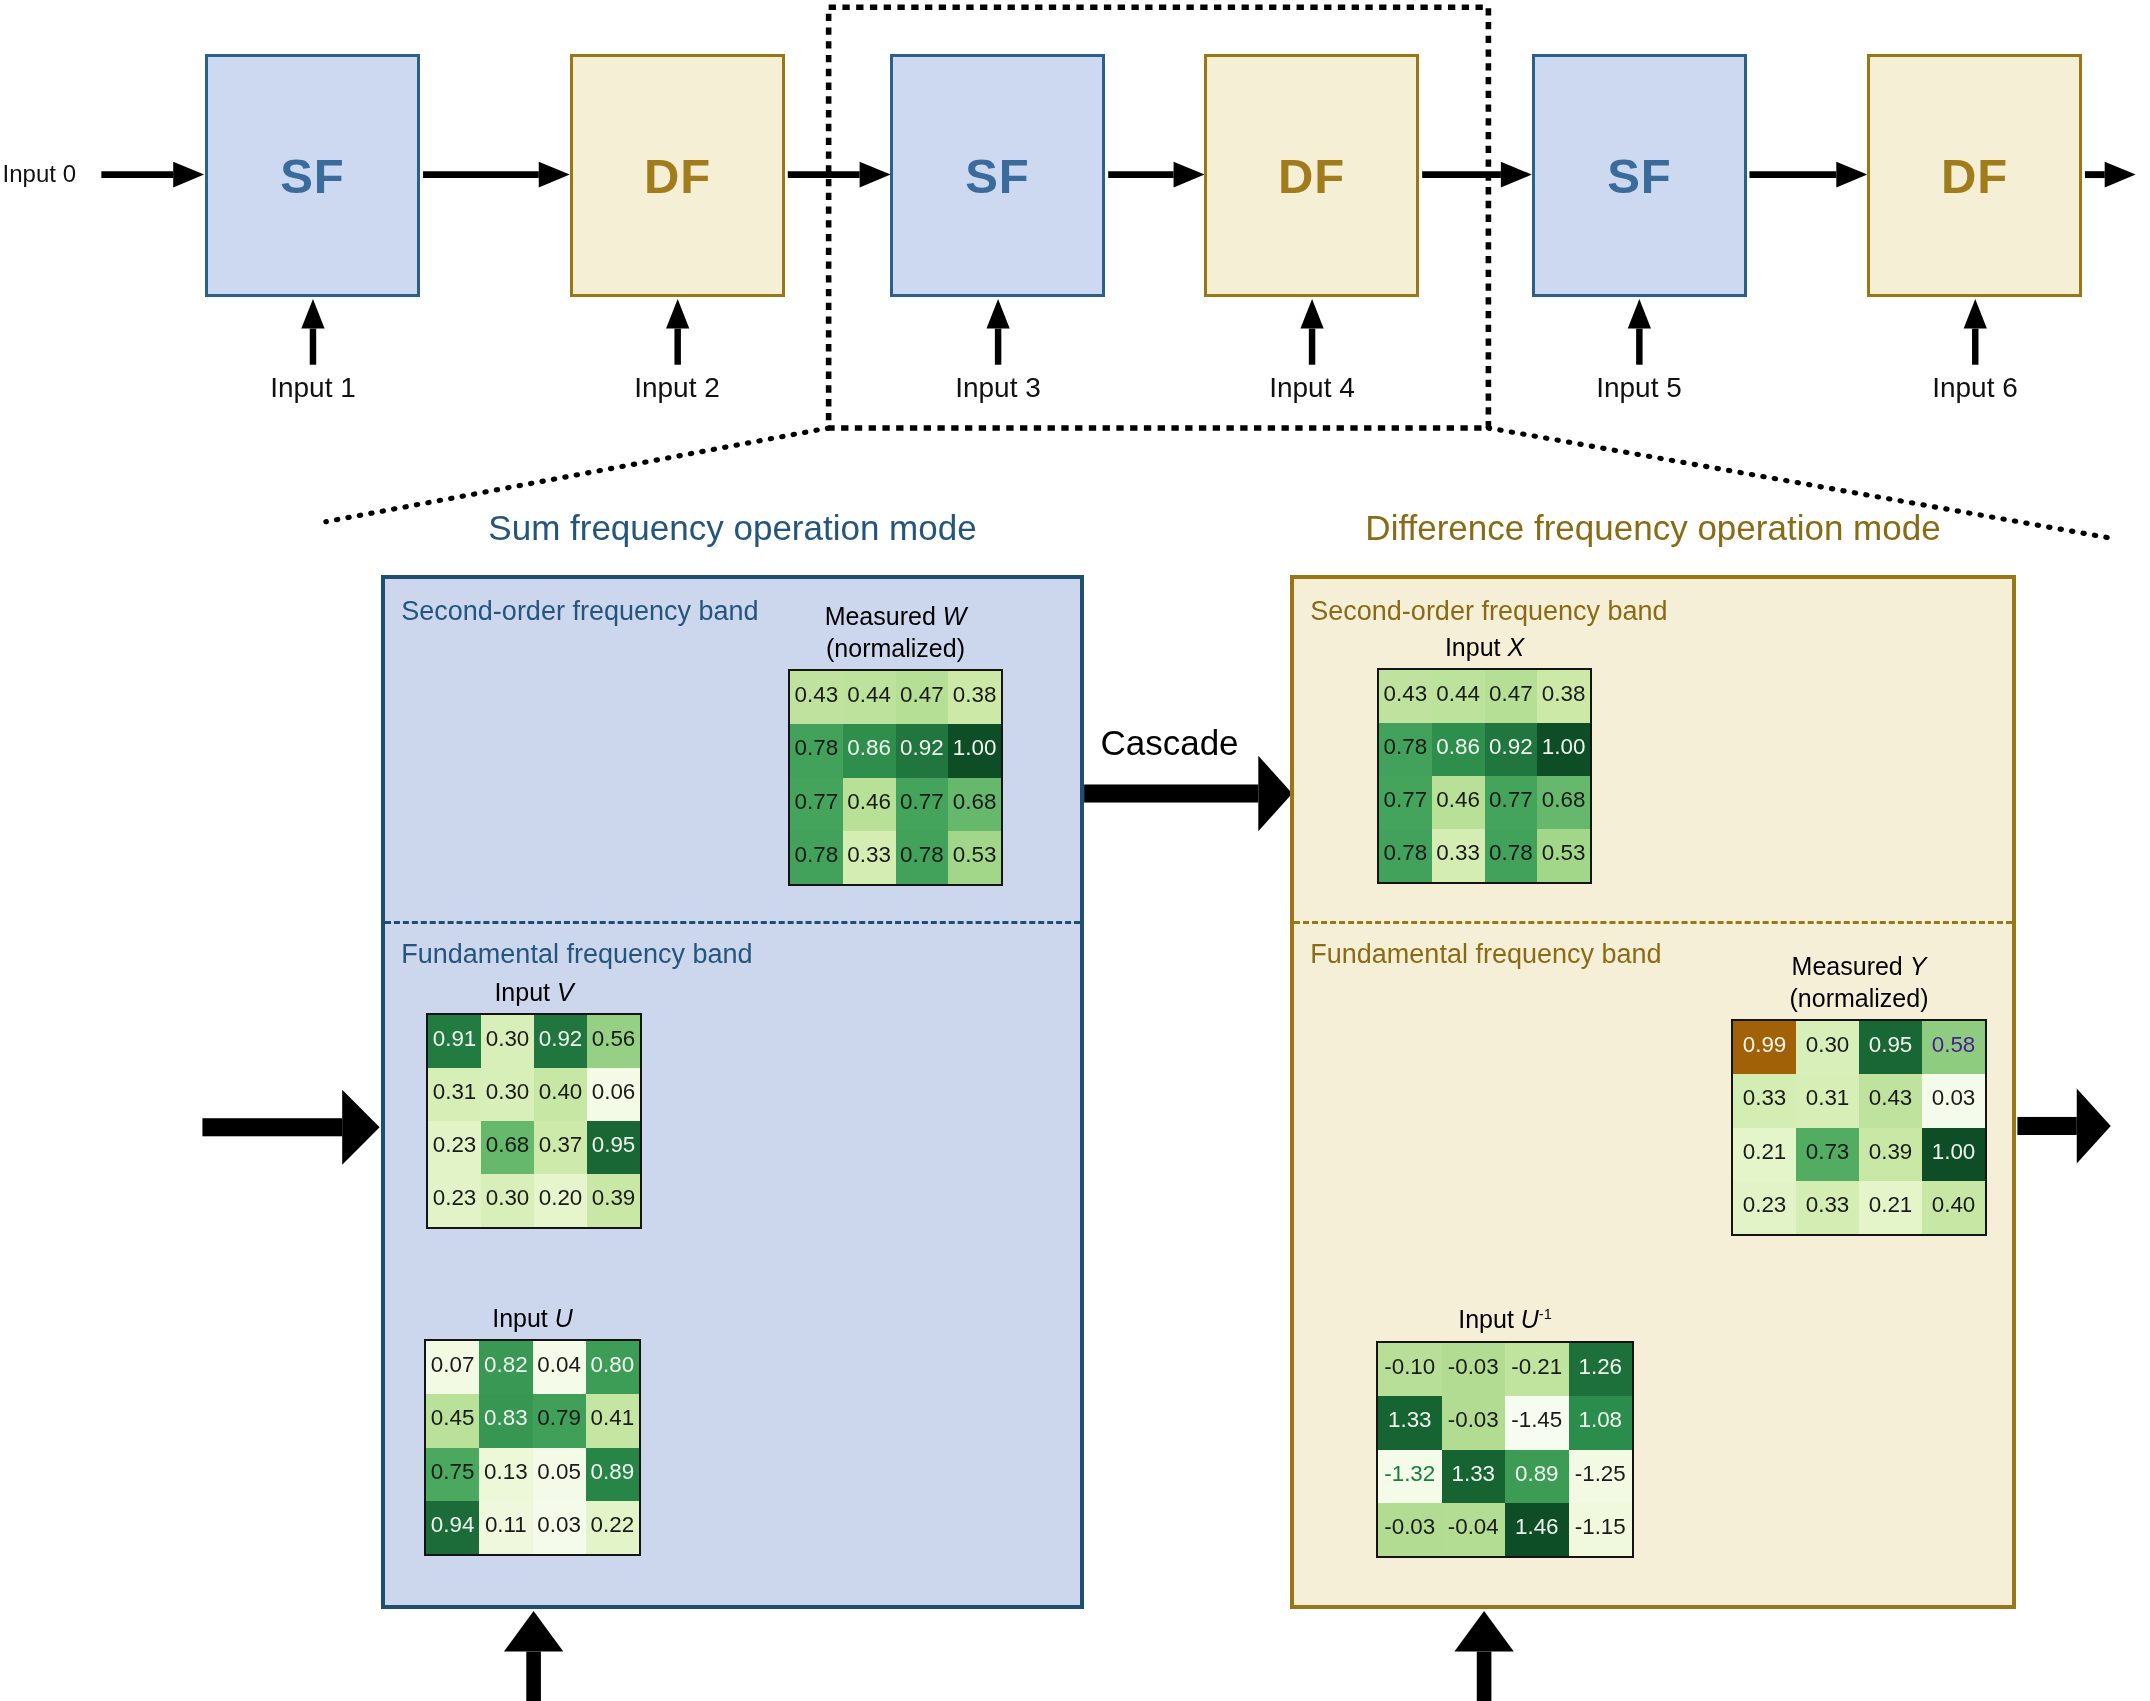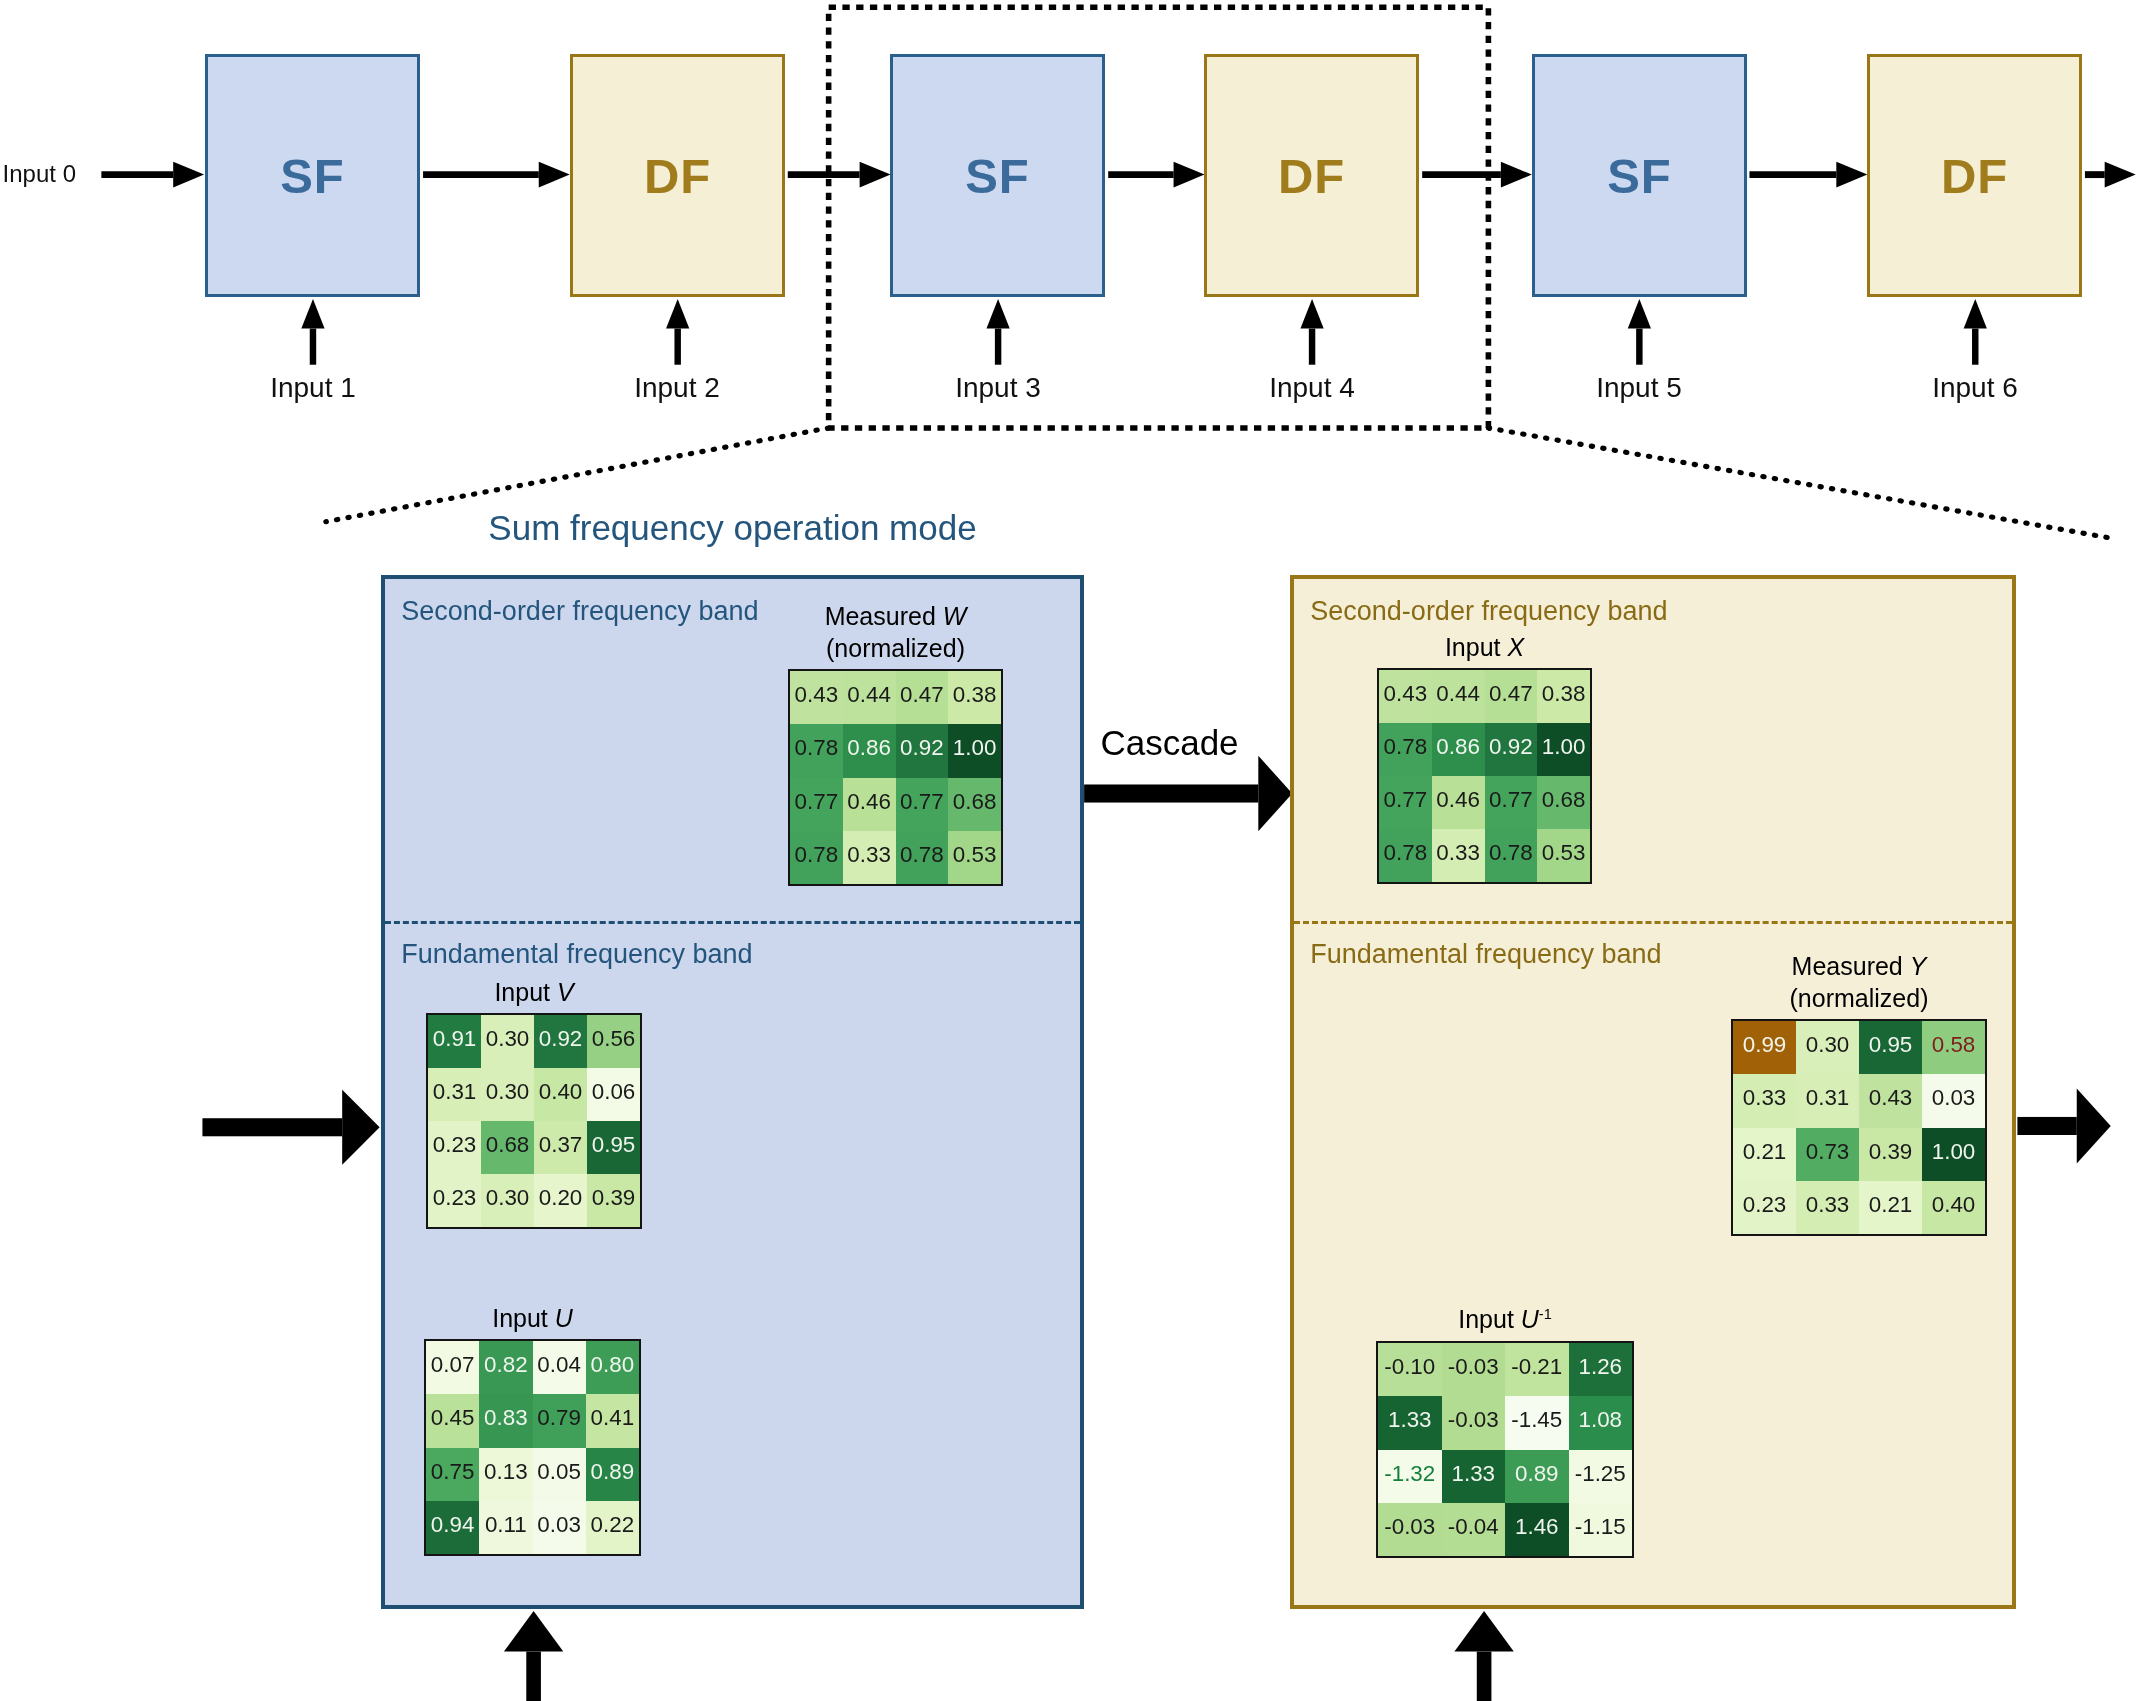--- a/index.html
+++ b/index.html
@@ -128,20 +128,21 @@
     </div>
 
   <div class="in-label" style="left:227px">Input 1</div>
   <div class="in-label" style="left:591px">Input 2</div>
   <div class="in-label" style="left:912px">Input 3</div>
   <div class="in-label" style="left:1226px">Input 4</div>
   <div class="in-label" style="left:1553px">Input 5</div>
   <div class="in-label" style="left:1889px">Input 6</div>
 
   <div class="panel-title blue">Sum frequency operation mode</div>
+  <div class="panel-title tan">Difference frequency operation mode</div>
   <div class="cascade-label">Cascade</div>
 
   <div class="panel blue">
     <div class="band-label top">Second-order frequency band</div>
     <div class="divider"></div>
     <div class="band-label bottom">Fundamental frequency band</div>
   </div>
   <div class="panel tan">
     <div class="band-label top">Second-order frequency band</div>
     <div class="divider"></div>
@@ -220,21 +221,21 @@
   </div>
   <div class="matrix" style="left:1731px;top:1019px;width:256px;height:217px">
     <div class="mtitle">
         <div class="t1">Measured <i>Y</i></div>
         <div class="t2">(normalized)</div>
       </div>
     <div class="mgrid">
         <div class="mcell" style="background: #a16207; color: rgb(240, 245, 238);">0.99</div>
         <div class="mcell" style="background: rgb(216, 239, 185); color: rgb(26, 26, 26);">0.30</div>
         <div class="mcell" style="background: rgb(25, 103, 53); color: rgb(240, 245, 238);">0.95</div>
-        <div class="mcell" style="background: rgb(142, 205, 128); color: #7f1d1d;">0.58</div>
+        <div class="mcell" style="background: rgb(142, 205, 128); color: #4c1d95;">0.58</div>
         <div class="mcell" style="background: rgb(212, 237, 178); color: rgb(26, 26, 26);">0.33</div>
         <div class="mcell" style="background: rgb(215, 239, 183); color: rgb(26, 26, 26);">0.31</div>
         <div class="mcell" style="background: rgb(191, 227, 158); color: rgb(26, 26, 26);">0.43</div>
         <div class="mcell" style="background: rgb(245, 251, 235); color: rgb(26, 26, 26);">0.03</div>
         <div class="mcell" style="background: rgb(228, 245, 202); color: rgb(26, 26, 26);">0.21</div>
         <div class="mcell" style="background: rgb(82, 173, 99); color: rgb(26, 26, 26);">0.73</div>
         <div class="mcell" style="background: rgb(201, 232, 166); color: rgb(26, 26, 26);">0.39</div>
         <div class="mcell" style="background: rgb(13, 78, 38); color: rgb(240, 245, 238);">1.00</div>
         <div class="mcell" style="background: rgb(226, 244, 199); color: rgb(26, 26, 26);">0.23</div>
         <div class="mcell" style="background: rgb(212, 237, 178); color: rgb(26, 26, 26);">0.33</div>

